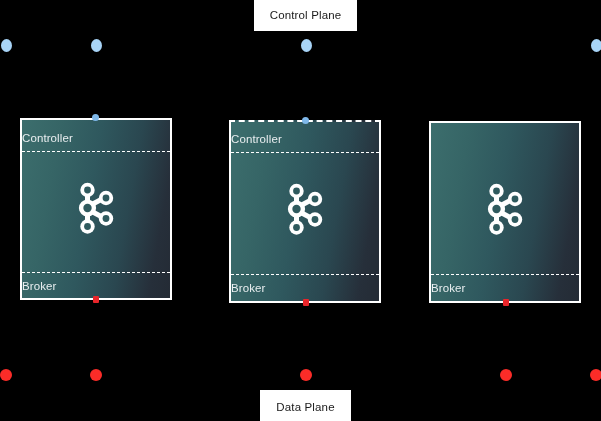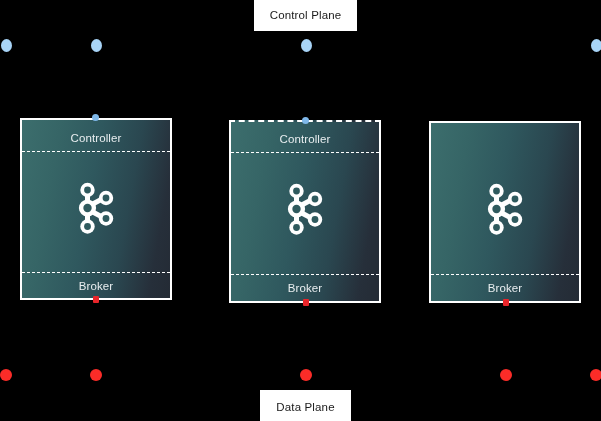--- a/index.html
+++ b/index.html
@@ -99,21 +99,21 @@
     left: 0;
     right: 0;
     height: 0;
     border-top: 1px dashed #ffffff;
   }
 
   .section-label {
     position: absolute;
     left: 0;
     right: 0;
-    text-align: center;
+    text-align: left;
     color: #e9eef0;
     font-size: 11.5px;
     line-height: 1;
     letter-spacing: 0.1px;
   }
 
   
   .kafka-logo {
     position: absolute;
     width: 46px;

